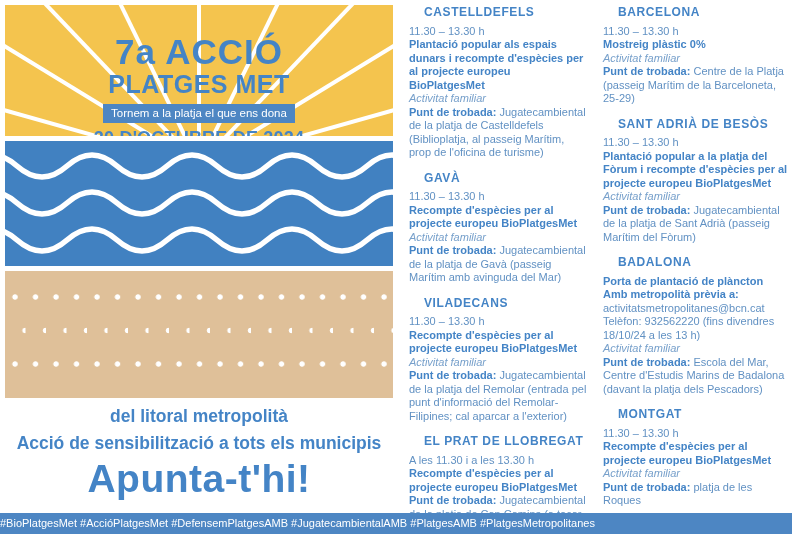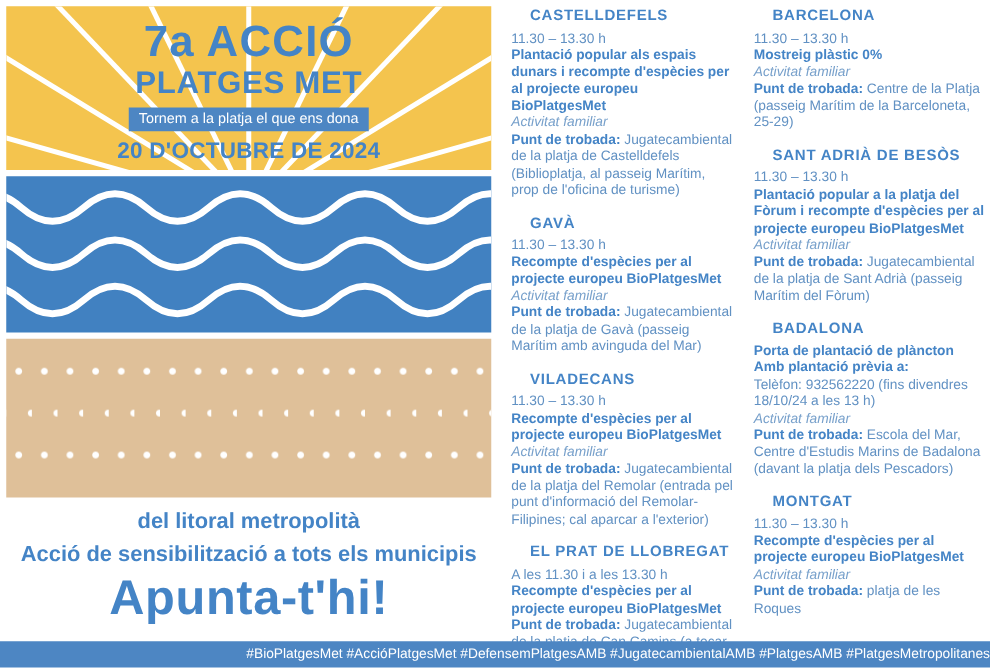--- a/index.html
+++ b/index.html
@@ -15,21 +15,21 @@
   
   .sun-block {
     position: absolute; left: 5px; top: 5px;
     width: 388px; height: 131px;
     background: var(--yellow, #F4C44E);
     overflow: hidden;
   }
   .sun-block svg { position: absolute; left: 0; top: 0; }
   .title-stack {
     position: absolute; inset: 0;
-    text-align: center; padding-top: 9px;
+    text-align: center; padding-top: 27px;
   }
   .title1 {
     font-size: 35px; font-weight: bold; letter-spacing: 1px;
     color: var(--accent-blue, #4484C6);
   }
   .title2 {
     font-size: 25px; font-weight: bold; letter-spacing: 0.5px;
     margin-top: -2px;
     color: var(--accent-blue, #4484C6);
   }
@@ -92,21 +92,21 @@
   .act, .b { color: var(--accent-blue, #4484C6); font-weight: bold; }
   .ital { font-style: italic; color: var(--muted-blue, #77A0CB); }
   .body { color: var(--body-blue, #6191C3); overflow-wrap: anywhere; }
 
   
   .hashtag-bar {
     position: absolute; left: 0; top: 513px;
     width: 792px; height: 21px;
     background: var(--bar-blue, #4D86C3);
     color: #ffffff; font-size: 11px; line-height: 21px;
-    text-align: right;
+    text-align: left;
   }
 </style>
 </head>
 <body>
 
 <div class="page">
 
   <div class="sun-block">
     <svg width="388" height="131" viewBox="0 0 388 131">
       <g stroke="#ffffff" stroke-width="4" fill="none">
@@ -187,21 +187,22 @@
       <div class="sec">
         <div class="city">SANT ADRIÀ DE BESÒS</div>
         <div class="time">11.30 – 13.30 h</div>
         <div class="act">Plantació popular a la platja del Fòrum i recompte d'espècies per al projecte europeu BioPlatgesMet</div>
         <div class="ital">Activitat familiar</div>
         <div class="body"><span class="b">Punt de trobada:</span> Jugatecambiental de la platja de Sant Adrià (passeig Marítim del Fòrum)</div>
       </div>
       <div class="sec">
         <div class="city">BADALONA</div>
         <div class="act">Porta de plantació de plàncton</div>
-        <div class="b">Amb plantació prèvia a:</div>
+        <div class="b">Amb metropolità prèvia a:</div>
+        <div class="body">activitatsmetropolitanes@bcn.cat</div>
         <div class="body">Telèfon: 932562220 (fins divendres 18/10/24 a les 13 h)</div>
         <div class="ital">Activitat familiar</div>
         <div class="body"><span class="b">Punt de trobada:</span> Escola del Mar, Centre d'Estudis Marins de Badalona (davant la platja dels Pescadors)</div>
       </div>
       <div class="sec">
         <div class="city">MONTGAT</div>
         <div class="time">11.30 – 13.30 h</div>
         <div class="act">Recompte d'espècies per al projecte europeu BioPlatgesMet</div>
         <div class="ital">Activitat familiar</div>
         <div class="body"><span class="b">Punt de trobada:</span> platja de les Roques</div>

